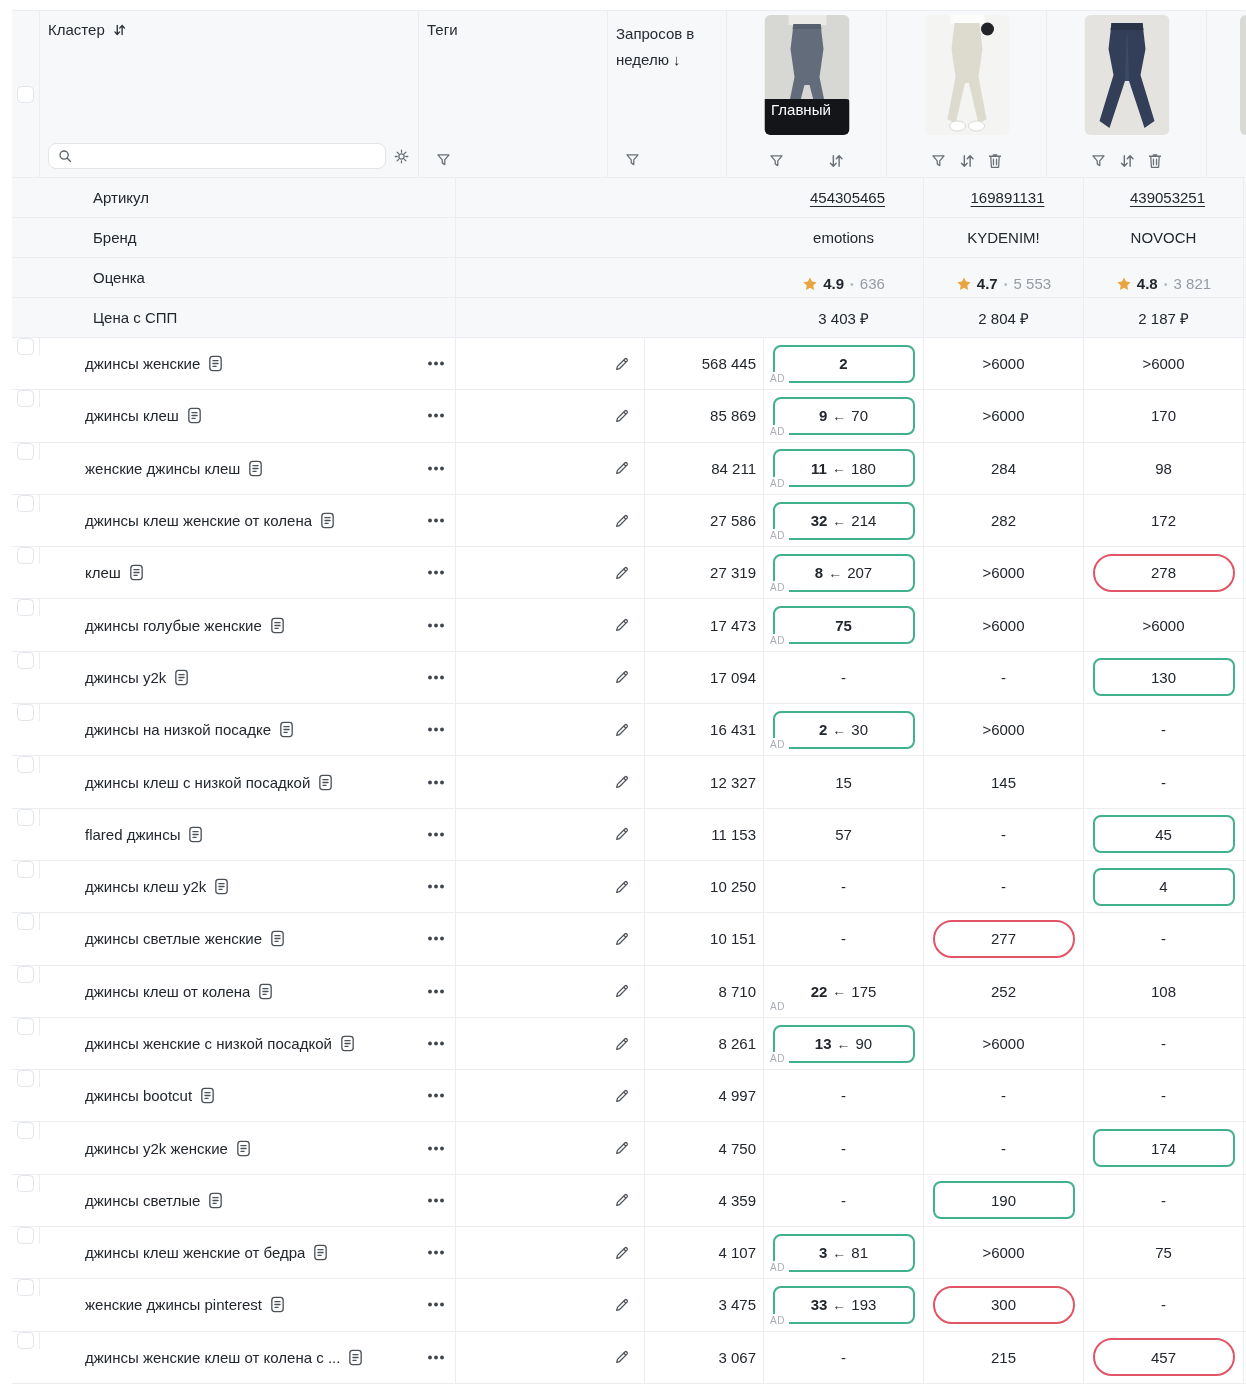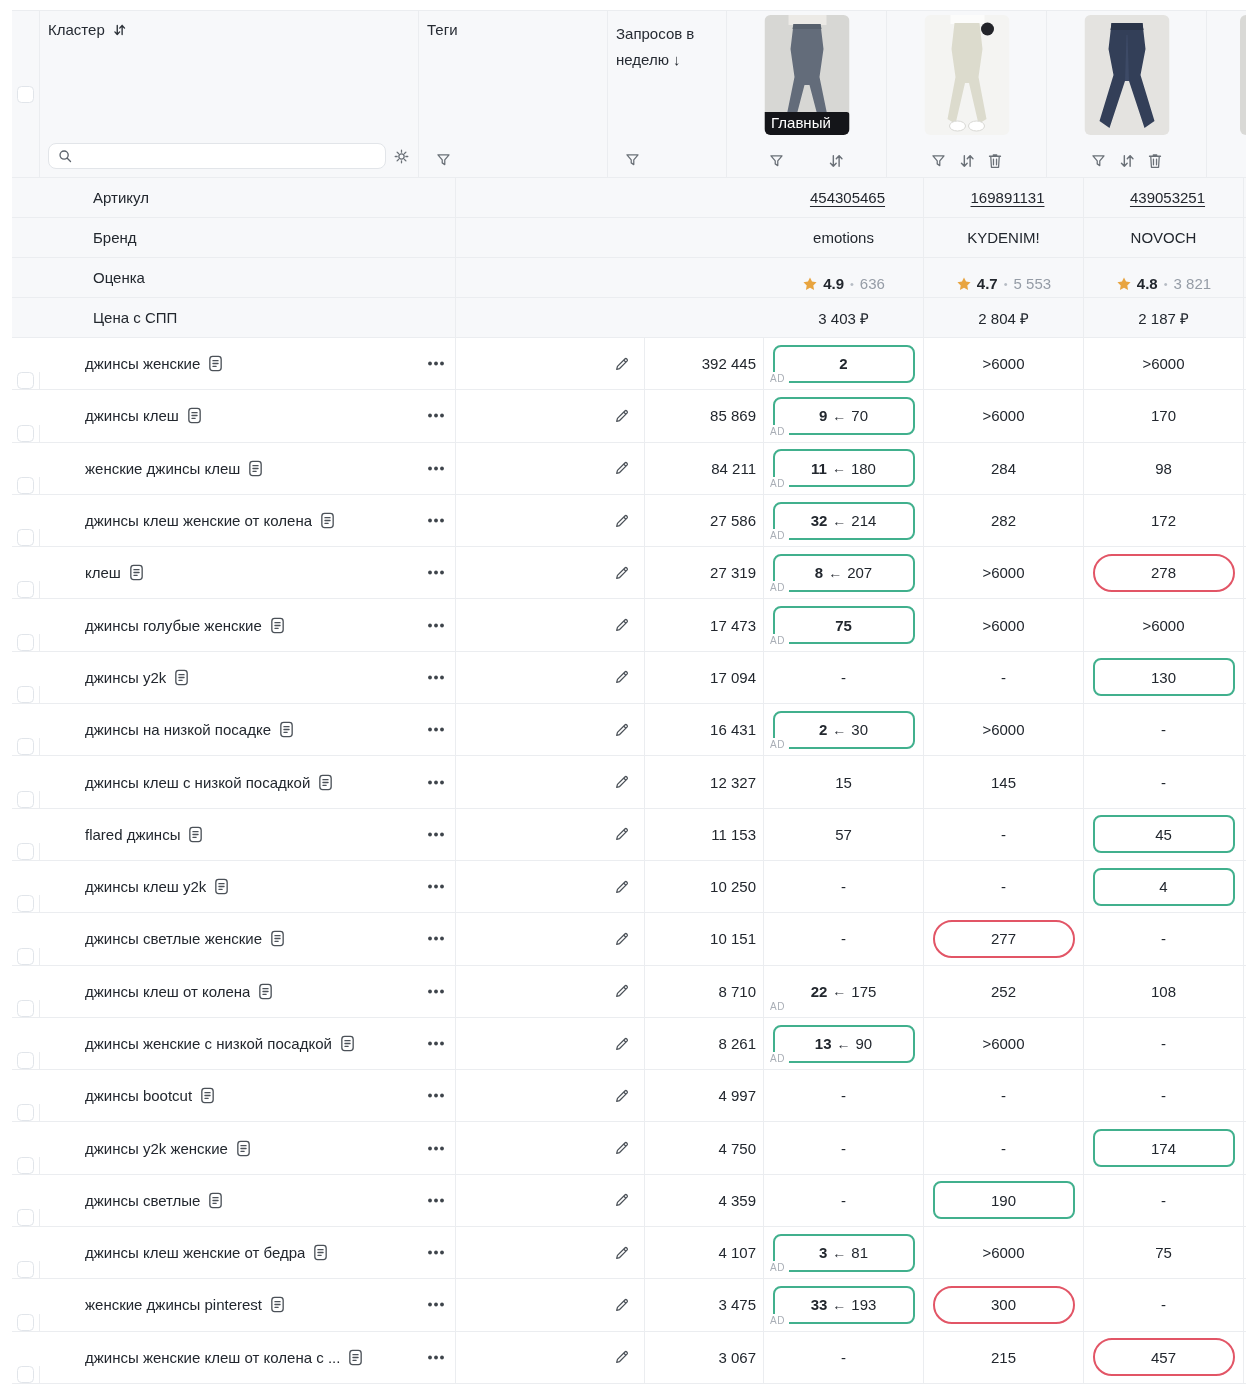--- a/index.html
+++ b/index.html
@@ -9,31 +9,31 @@
   .c{border-right:1px solid #ebedf0;box-sizing:border-box;position:relative;flex:none;}
   .c.check{width:28px;display:flex;align-items:center;justify-content:center;}
   .c.cluster{width:379px;}
   .c.tags{width:189px;}
   .c.req{width:119px;}
   .c.p1,.c.p2,.c.p3{width:160px;}
   .c.p4{width:39px;border-right:none;}
   .clip{overflow:hidden;}
   .head{height:168px;background:#f7f8fa;border-top:1px solid #ebedf0;}
   .meta{height:40px;background:#f7f8fa;align-items:center;}
-  .data{height:52.3px;background:#fff;align-items:flex-end;}
+  .data{height:52.3px;background:#fff;align-items:flex-start;}
   .cb{width:15px;height:15px;border:1.5px solid #e1e5ea;border-radius:4.5px;background:#fff;display:block;}
   .htitle{padding:10px 0 0 8px;color:#262b33;display:flex;align-items:center;gap:7px;}
   .req .htitle{display:block;padding:10px 8px 0 8px;line-height:1.7;}
   .sortarr{color:#2b3037;}
   .hctrl{position:absolute;left:8px;right:8px;bottom:8px;display:flex;align-items:center;gap:7px;}
   .searchbox{flex:1;height:26px;background:#fff;border:1px solid #e2e5e9;border-radius:8px;display:flex;align-items:center;padding:0 8px;box-sizing:border-box;}
   .hfilter{position:absolute;left:16px;bottom:9px;}
   .pimg{position:absolute;top:4px;left:50%;transform:translateX(-50%);width:85px;height:120px;border-radius:6px;overflow:hidden;}
   .pimg svg{display:block;}
-  .mainbadge{position:absolute;left:0;right:0;bottom:0;background:#141519;color:#fff;font-size:15px;padding:2px 0 4px 7px;border-radius:0 3px 0 0;}
+  .mainbadge{position:absolute;left:0;right:0;bottom:0;background:#141519;color:#fff;font-size:15px;padding:2px 0 17px 7px;border-radius:0 3px 0 0;}
   .pimg-sliver{position:absolute;top:4px;left:33px;width:60px;height:120px;background:#d9d9d6;border-radius:6px 0 0 6px;}
   .hicons{position:absolute;bottom:8px;left:0;right:0;display:flex;justify-content:center;align-items:center;gap:11px;}
   .hicons.spread{gap:42px;}
   .icon{display:inline-flex;line-height:0;}
   .mlabel{padding-left:8px;}
   .pc{display:flex;align-items:center;justify-content:center;width:100%;height:100%;}
   .artlink{color:#23272e;text-decoration:underline;text-underline-offset:3px;cursor:pointer;margin-left:8px;}
   .art-partial{position:absolute;left:28px;top:50%;transform:translateY(-50%);}
   .star-partial{position:absolute;left:31px;top:50%;transform:translateY(-50%);}
   .rating{display:inline-flex;align-items:center;gap:5px;margin-top:12px;}
@@ -329,21 +329,21 @@
         <div class="c tags dcell">
           <span class="flex1"></span>
           <span class="icon">
             <svg width="16" height="16" viewBox="0 0 18 18" fill="none" stroke="#4b5158" stroke-width="1.4" stroke-linejoin="round">
               <path d="M3 15l.9-3.3 8.3-8.3c.6-.6 1.6-.6 2.2 0l.2.2c.6.6.6 1.6 0 2.2L6.3 14.1 3 15z"></path>
               <path d="M11 4.6l2.4 2.4"></path>
             </svg>
           </span>
         </div>
         <div class="c req dcell">
-          <span>392 445</span>
+          <span>568 445</span>
         </div>
         <div class="c p1 pcell">
           <div class="box green">
             <span class="val">
               <span class="b">2</span>
             </span>
           </div>
           <span class="ad">AD</span>
         </div>
         <div class="c p2 pcell">

